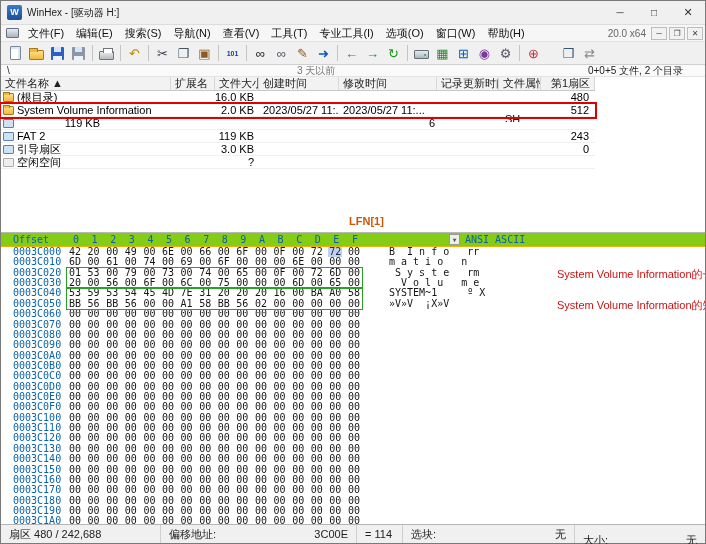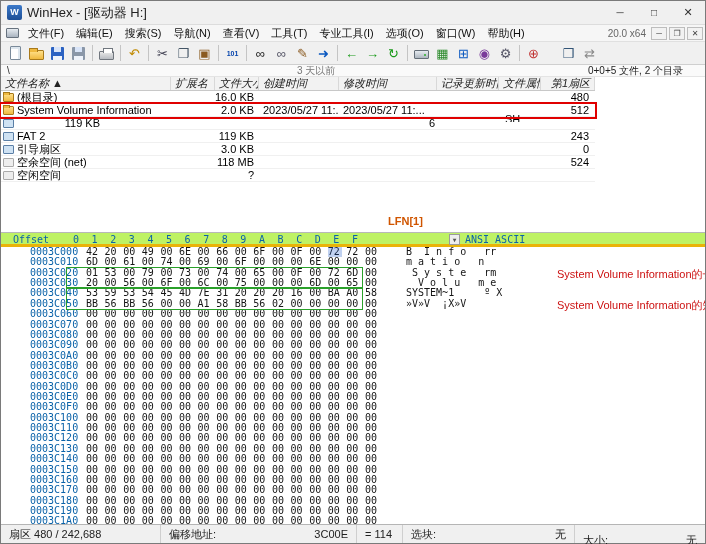--- a/index.html
+++ b/index.html
@@ -3,21 +3,21 @@
 <meta charset="utf-8">
 <style>
   *{margin:0;padding:0;box-sizing:border-box;}
   html,body{width:706px;height:544px;overflow:hidden;background:#fff;
     font-family:"Liberation Sans",sans-serif;-webkit-font-smoothing:antialiased;}
   .window{width:706px;height:544px;border:1px solid #7a7a7a;display:flex;flex-direction:column;position:relative;background:#fff;}
 
   
   .titlebar{height:24px;background:#f0f0f0;border-bottom:1px solid #dcdcdc;display:flex;align-items:center;flex:0 0 auto;}
   .app-icon{width:15px;height:15px;margin:0 5px 0 6px;background:linear-gradient(#3b79c9,#1d4f96);color:#fff;font-size:9px;font-weight:bold;text-align:center;line-height:15px;border-radius:2px;}
-  .title-text{font-size:13px;color:#222;}
+  .title-text{font-size:10px;color:#222;}
   .tb-spacer{flex:1;}
   .win-btn{width:34px;height:100%;display:flex;align-items:center;justify-content:center;font-size:10px;color:#333;}
   .win-btn.close{font-size:11px;}
 
   
   .menubar{height:17px;background:#f6f6f6;border-bottom:1px solid #e0e0e0;display:flex;align-items:center;font-size:11px;flex:0 0 auto;}
   .mdi-doc-icon{width:13px;height:10px;margin:0 3px 0 5px;background:linear-gradient(#e6ebf0,#aab4c0);border:1px solid #67727e;border-radius:1px;}
   .menu-item{padding:0 6px;color:#111;white-space:nowrap;}
   .version{font-size:10px;color:#666;margin:0 5px;}
   .mdi-btn{width:16px;height:13px;border:1px solid #bdbdbd;background:#f2f2f2;font-size:8px;line-height:11px;text-align:center;color:#444;margin-right:2px;}
@@ -43,40 +43,40 @@
   
   .pathbar{height:12px;background:#fafafa;border-bottom:1px solid #e4e4e4;font-size:10px;line-height:11px;display:flex;flex:0 0 auto;position:relative;}
   .path-label{padding-left:6px;color:#222;}
   .age-label{position:absolute;left:296px;color:#777;}
   .counts-label{position:absolute;right:22px;color:#222;}
 
   
   .filetable{height:155px;flex:0 0 auto;position:relative;background:#fff;font-size:11px;}
   .ft-header{height:14px;background:#f2f2f2;border-bottom:1px solid #c8c8c8;display:flex;width:594px;}
   .fcell{display:inline-block;overflow:hidden;white-space:nowrap;line-height:13px;}
-  .ft-header .fcell{border-right:1px solid #d8d8d8;padding:0 4px;color:#222;font-style:italic;}
+  .ft-header .fcell{border-right:1px solid #d8d8d8;padding:0 4px;color:#222;}
   .c0{width:170px;} .c1{width:44px;} .c2{width:44px;text-align:right;} .c3{width:80px;} .c4{width:98px;} .c5{width:62px;} .c6{width:42px;} .c7{width:54px;text-align:right;}
   .file-row{height:13px;display:flex;width:594px;border-bottom:1px solid #f0f0f0;background:#fff;}
   .file-row.selected{position:relative;z-index:2;}
   .b0{width:154px;} .b1{width:44px;padding:0 4px;} .b2{width:44px;text-align:right;padding-right:5px;} .b3{width:80px;padding:0 4px;} .b4{width:98px;padding:0 4px;} .b5{width:62px;padding:0 4px;} .b6{width:42px;padding:9px 6px;} .b7{width:54px;text-align:right;padding-right:6px;}
   .fic{display:inline-block;width:11px;height:9px;margin:2px 3px 0 2px;border-radius:1px;flex:0 0 auto;position:relative;}
   .fic.folder{background:linear-gradient(#ffe08a,#efb93f);border:1px solid #a8791a;}
   .fic.folder::before{content:"";position:absolute;top:-2px;left:-1px;width:5px;height:2px;background:#efb93f;border:1px solid #a8791a;border-bottom:none;}
   .fic.sys{background:#cfe2f3;border:1px solid #5b7fa6;}
   .fic.space{background:#eeeeee;border:1px solid #aaa;}
   .lfn-label{position:absolute;left:348px;top:138px;font-size:11px;font-weight:bold;}
 
   
   .hexpanel{flex:1;border-top:1px solid #b8b8b8;background:#fff;position:relative;font-family:"DejaVu Sans Mono",monospace;font-size:10px;overflow:hidden;}
-  .hex-header{height:14px;background:#bef264;border-bottom:3px solid #eab308;position:relative;white-space:nowrap;line-height:13px;}
+  .hex-header{height:14px;background:#84cc16;border-bottom:1px solid #eab308;position:relative;white-space:nowrap;line-height:13px;}
   .hx-off{display:inline-block;width:68px;padding-left:12px;color:#0a62a8;}
   .hx-h{display:inline-block;width:18.6px;padding-left:4px;color:#0a62a8;}
   .enc-dd{position:absolute;left:448px;top:1px;width:11px;height:11px;border:1px solid #9a9a9a;background:#eee;font-size:6px;line-height:10px;text-align:center;color:#555;}
   .enc-label{position:absolute;left:464px;color:#0a62a8;}
-  .hex-body{position:relative;height:281px;overflow:hidden;padding-left:17px;}
+  .hex-body{position:relative;height:281px;overflow:hidden;}
   .hex-row{position:relative;height:10.37px;line-height:10.4px;white-space:nowrap;}
   .hx-b{display:inline-block;width:18.6px;color:#151515;}
   .hx-ascii{position:absolute;left:388px;top:0;white-space:pre;color:#151515;}
   .hx-sel{position:absolute;left:65px;width:297px;border:1px solid #2aa02a;pointer-events:none;}
   .hx-note{position:absolute;left:556px;font-family:"Liberation Sans",sans-serif;font-size:11px;white-space:nowrap;pointer-events:none;}
   .hx-cur{position:absolute;width:14px;background:rgba(30,90,200,0.28);pointer-events:none;}
 
   
   .statusbar{height:19px;background:#f0f0f0;border-top:1px solid #b5b5b5;display:flex;align-items:center;font-size:11px;color:#222;flex:0 0 auto;}
   .sb-sec{height:100%;display:flex;align-items:center;border-right:1px solid #cfcfcf;padding:4px 8px;white-space:nowrap;}
@@ -222,42 +222,31 @@
           <span class="fcell b1"></span>
           <span class="fcell b2">3.0 KB</span>
           <span class="fcell b3"></span>
           <span class="fcell b4"></span>
           <span class="fcell b5"></span>
           <span class="fcell b6"></span>
           <span class="fcell b7">0</span>
         </div>
         <div class="file-row">
           <span class="fic space"></span>
-          <span class="fcell b0">空余空间 (net)</span>
-          <span class="fcell b1"></span>
-          <span class="fcell b2">118 MB</span>
-          <span class="fcell b3"></span>
-          <span class="fcell b4"></span>
-          <span class="fcell b5"></span>
-          <span class="fcell b6"></span>
-          <span class="fcell b7">524</span>
-        </div>
-        <div class="file-row">
-          <span class="fic space"></span>
           <span class="fcell b0">空闲空间</span>
           <span class="fcell b1"></span>
           <span class="fcell b2">?</span>
           <span class="fcell b3"></span>
           <span class="fcell b4"></span>
           <span class="fcell b5"></span>
           <span class="fcell b6"></span>
           <span class="fcell b7"></span>
         </div>
       </div>
-    <div class="lfn-label" style="color: rgb(208, 85, 0); margin-left: 39px;">LFN[1]</div>
+    <div class="lfn-label" style="color: rgb(208, 85, 0);">LFN[1]</div>
   </div>
 
   <div class="hexpanel">
     <div class="hex-header">
       <span class="hx-off">Offset</span><span id="hex-byte-headers"><span class="hx-h">0</span><span class="hx-h">1</span><span class="hx-h">2</span><span class="hx-h">3</span><span class="hx-h">4</span><span class="hx-h">5</span><span class="hx-h">6</span><span class="hx-h">7</span><span class="hx-h">8</span><span class="hx-h">9</span><span class="hx-h">A</span><span class="hx-h">B</span><span class="hx-h">C</span><span class="hx-h">D</span><span class="hx-h">E</span><span class="hx-h">F</span></span>
       <span class="enc-dd">▼</span>
       <span class="enc-label">ANSI ASCII</span>
     </div>
     <div class="hex-body" id="hex-body">
         <div class="hex-row"><span class="hx-off">0003C000</span><span class="hx-b">42</span><span class="hx-b">20</span><span class="hx-b">00</span><span class="hx-b">49</span><span class="hx-b">00</span><span class="hx-b">6E</span><span class="hx-b">00</span><span class="hx-b">66</span><span class="hx-b">00</span><span class="hx-b">6F</span><span class="hx-b">00</span><span class="hx-b">0F</span><span class="hx-b">00</span><span class="hx-b">72</span><span class="hx-b">72</span><span class="hx-b">00</span><span class="hx-ascii">B  I n f o   rr </span></div>

